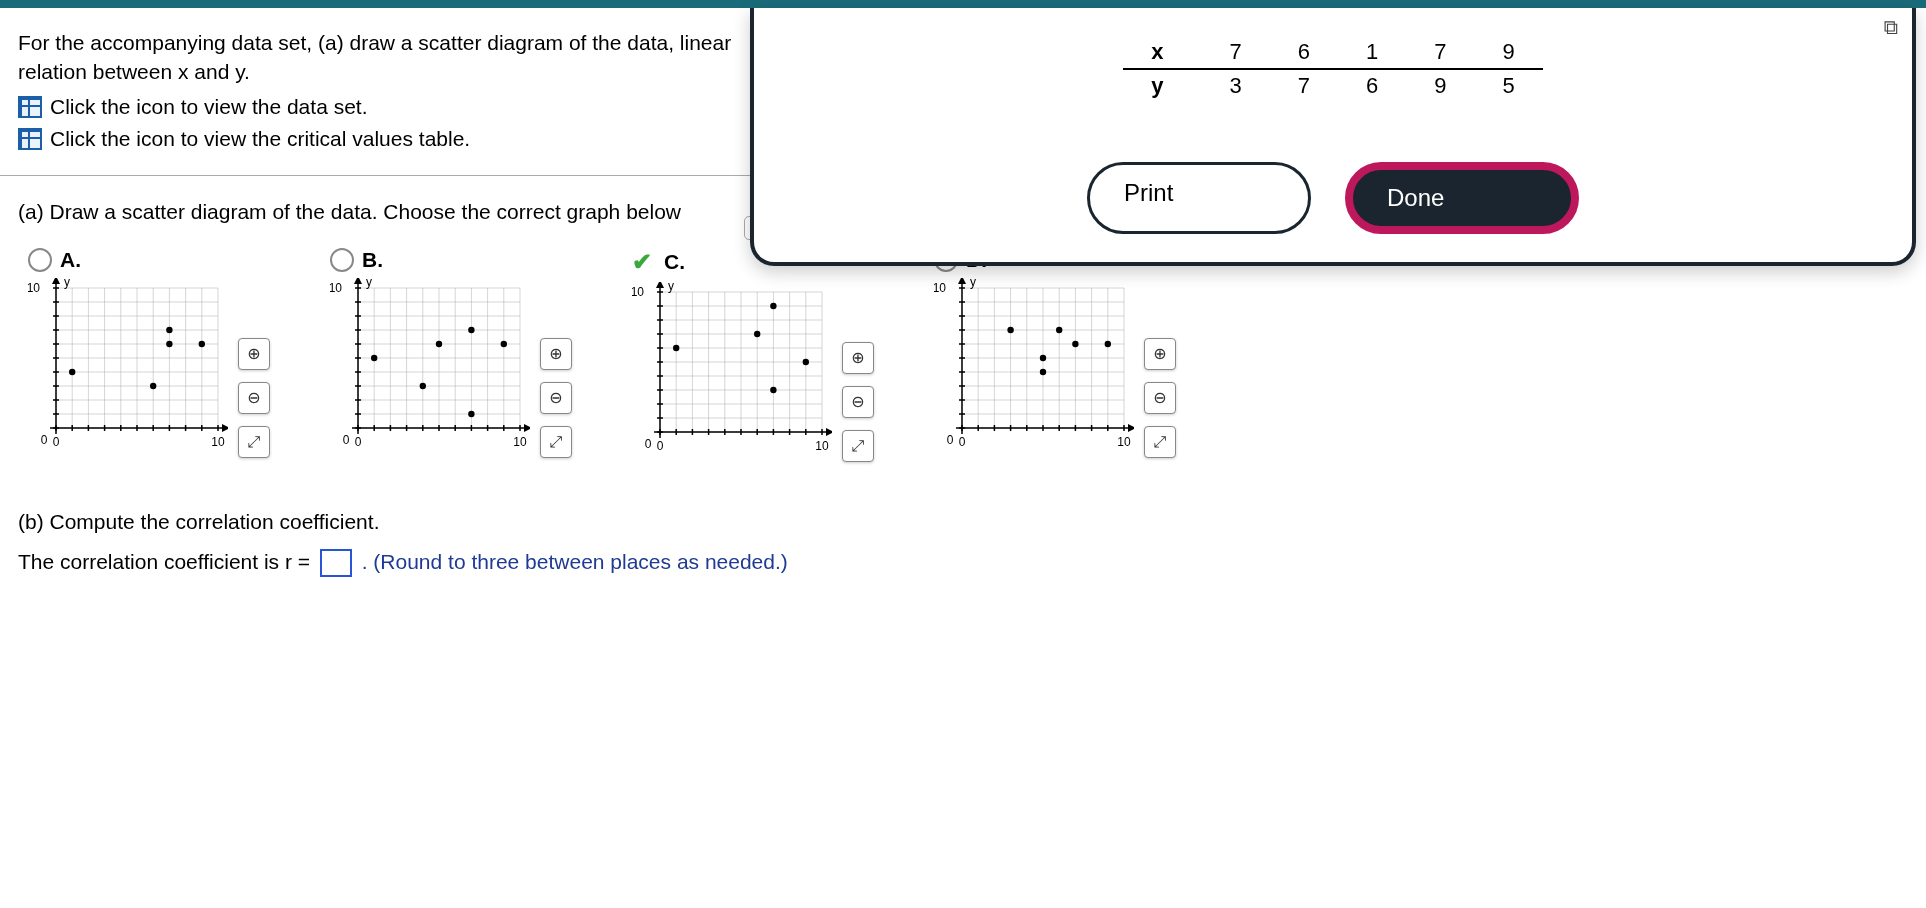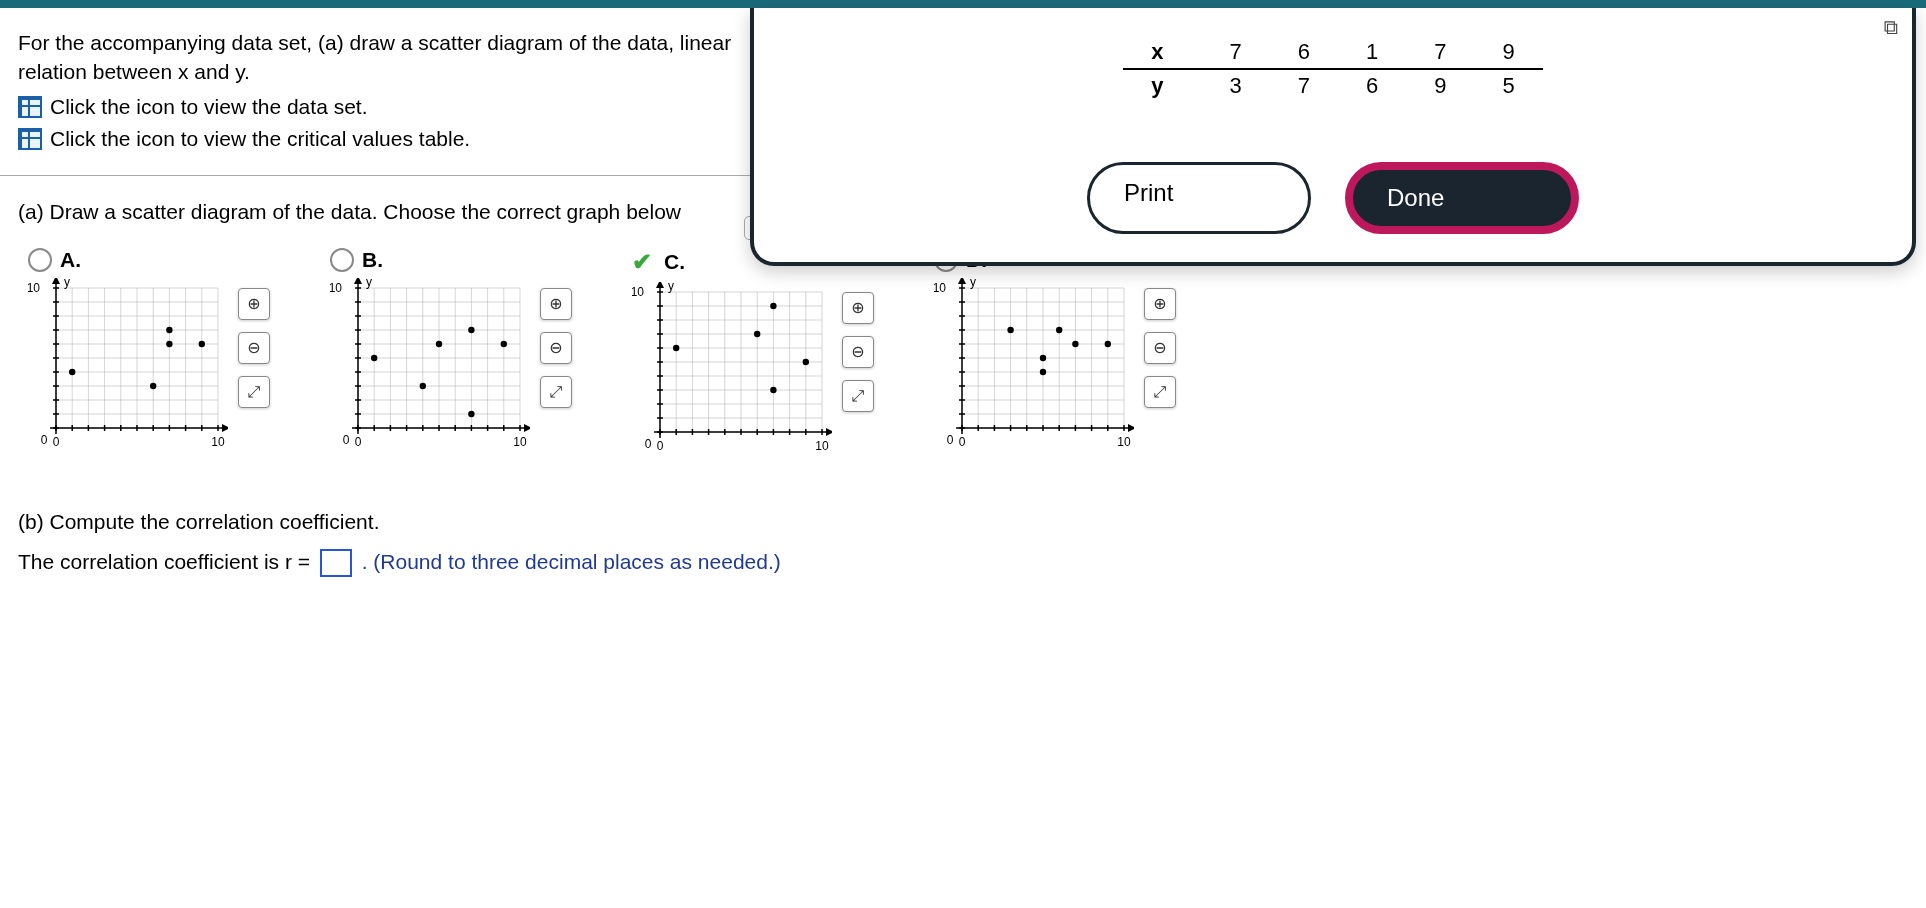--- a/index.html
+++ b/index.html
@@ -84,21 +84,21 @@
 }
 .check-mark {
   color: #3aa83a;
   font-size: 24px;
   font-weight: bold;
   width: 24px;
   display: inline-block;
 }
 .chart-wrap {
   display: flex;
-  align-items: flex-start;
+  align-items: flex-end;
 }
 .chart-box {
   position: relative;
   width: 200px;
   height: 180px;
 }
 .chart-tools {
   display: flex;
   flex-direction: column;
   gap: 12px;
@@ -504,21 +504,21 @@
       </div>
     </div>
       </div>
     </div>
 
   <div class="part-b">
     <div>(b) Compute the correlation coefficient.</div>
     <div>
       <span>The correlation coefficient is r = </span>
       <span class="answer-box"></span>
-      <span class="blue-note">. (Round to three decimal places as needed.)</span>
+      <span class="blue-note">. (Round to three between places as needed.)</span>
     </div>
   </div>
 
   <div class="popup">
     <span class="copy-icon">⧉</span>
     <table class="data-table">
       <tbody>
           <tr>
         <td>x</td>
             <td>7</td>

